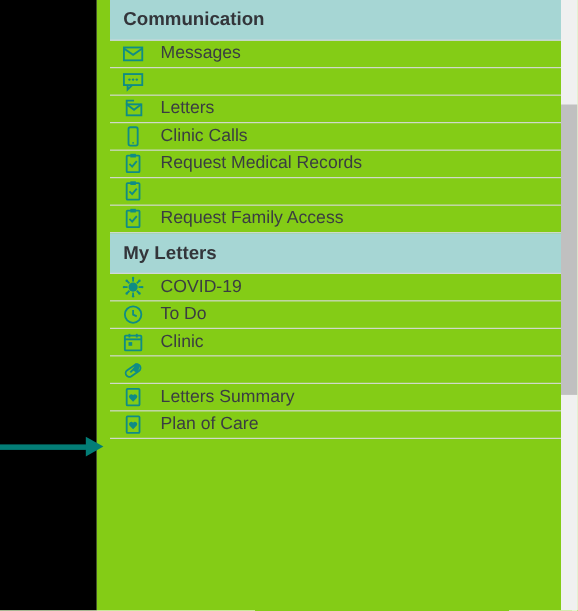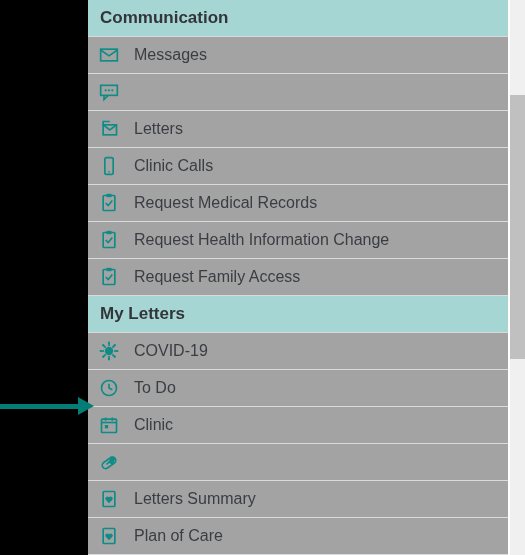--- a/index.html
+++ b/index.html
@@ -24,34 +24,35 @@
     width: 88px;
     height: 555px;
     background: #000;
   }
   .menu {
     position: absolute;
     left: 88px;
     top: 0;
     width: 420px;
     height: 555px;
-    background: #a3a3a3;
+    background: #84cc16;
+    padding-left: 12px;
   }
   .section-header {
     background: #a6d6d4;
     color: #33353a;
     font-weight: 700;
     font-size: 17px;
     padding: 8px 12px;
     border-bottom: 1px solid #d7d9db;
   }
   .item {
     display: flex;
     align-items: center;
-    height: 37px;
+    height: 25px;
     padding: 0 10px;
     border-bottom: 1px solid #d9dbdd;
     cursor: pointer;
     box-sizing: border-box;
   }
   .icon {
     width: 22px;
     height: 22px;
     flex: 0 0 22px;
     display: flex;
@@ -186,21 +187,20 @@
     </div>
 
     <div class="item">
       <span class="icon">
         <svg viewBox="0 0 24 24">
             <rect x="5" y="3" width="14" height="18" rx="1"></rect>
             <rect x="9" y="1" width="6" height="4" class="fill"></rect>
             <polyline points="8,12 11,15 16,9"></polyline>
           </svg>
       </span>
-      <span class="label">Request Health Information Change</span>
     </div>
 
     <div class="item">
       <span class="icon">
         <svg viewBox="0 0 24 24">
             <rect x="5" y="3" width="14" height="18" rx="1"></rect>
             <rect x="9" y="1" width="6" height="4" class="fill"></rect>
             <polyline points="8,12 11,15 16,9"></polyline>
           </svg>
       </span>

